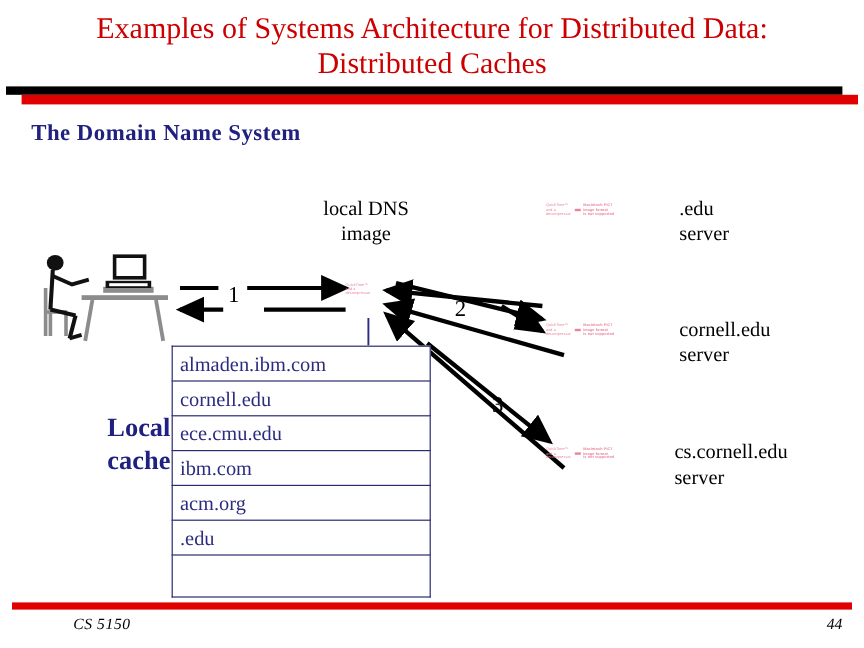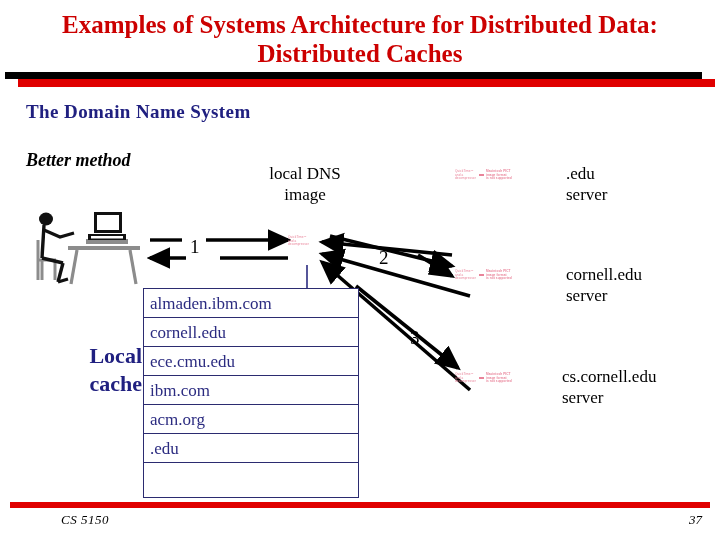--- a/index.html
+++ b/index.html
@@ -10,21 +10,21 @@
     position:relative;
     overflow:hidden;
   }
   .slide{position:absolute;left:0;top:0;width:720px;height:540px;}
 
   
   .title{
     position:absolute;left:28px;top:10px;width:664px;
     text-align:center;
     color:#CC0000;
-    font-weight:bold;
+    font-weight:normal;
     font-size:25px;
     line-height:29px;
     font-family:"Liberation Serif", serif;
   }
   .bar-black{
     position:absolute;left:5px;top:72px;width:697px;height:7px;background:#000000;
   }
   .bar-red-top{
     position:absolute;left:18px;top:79px;width:697px;height:8px;background:#E00000;
   }
@@ -128,21 +128,20 @@
 </head>
 <body>
 
 <div class="slide">
 
   <div class="title">Examples of Systems Architecture for Distributed Data: Distributed Caches</div>
   <div class="bar-black"></div>
   <div class="bar-red-top"></div>
 
   <div class="section-head">The Domain Name System</div>
-  <div class="better-method">Better method</div>
 
   <div class="clipart">
     <svg width="118" height="84" viewBox="0 0 118 84">
 
       <rect x="46" y="40" width="72" height="4" fill="#8c8c8c"></rect>
 
       <path d="M55 44 L49 78" stroke="#8c8c8c" stroke-width="3.2" fill="none"></path>
       <path d="M108 44 L114 78" stroke="#8c8c8c" stroke-width="3.2" fill="none"></path>
 
       <rect x="64" y="33" width="42" height="5" fill="#8c8c8c"></rect>
@@ -292,15 +291,15 @@
           <td>.edu</td>
         </tr>
       <tr>
           <td class="empty"></td>
         </tr>
     </tbody>
   </table>
 
   <div class="bar-red-bot"></div>
   <div class="footer-left">CS 5150</div>
-  <div class="footer-right">37</div>
+  <div class="footer-right">44</div>
 
 </div>
 
 </body></html>

